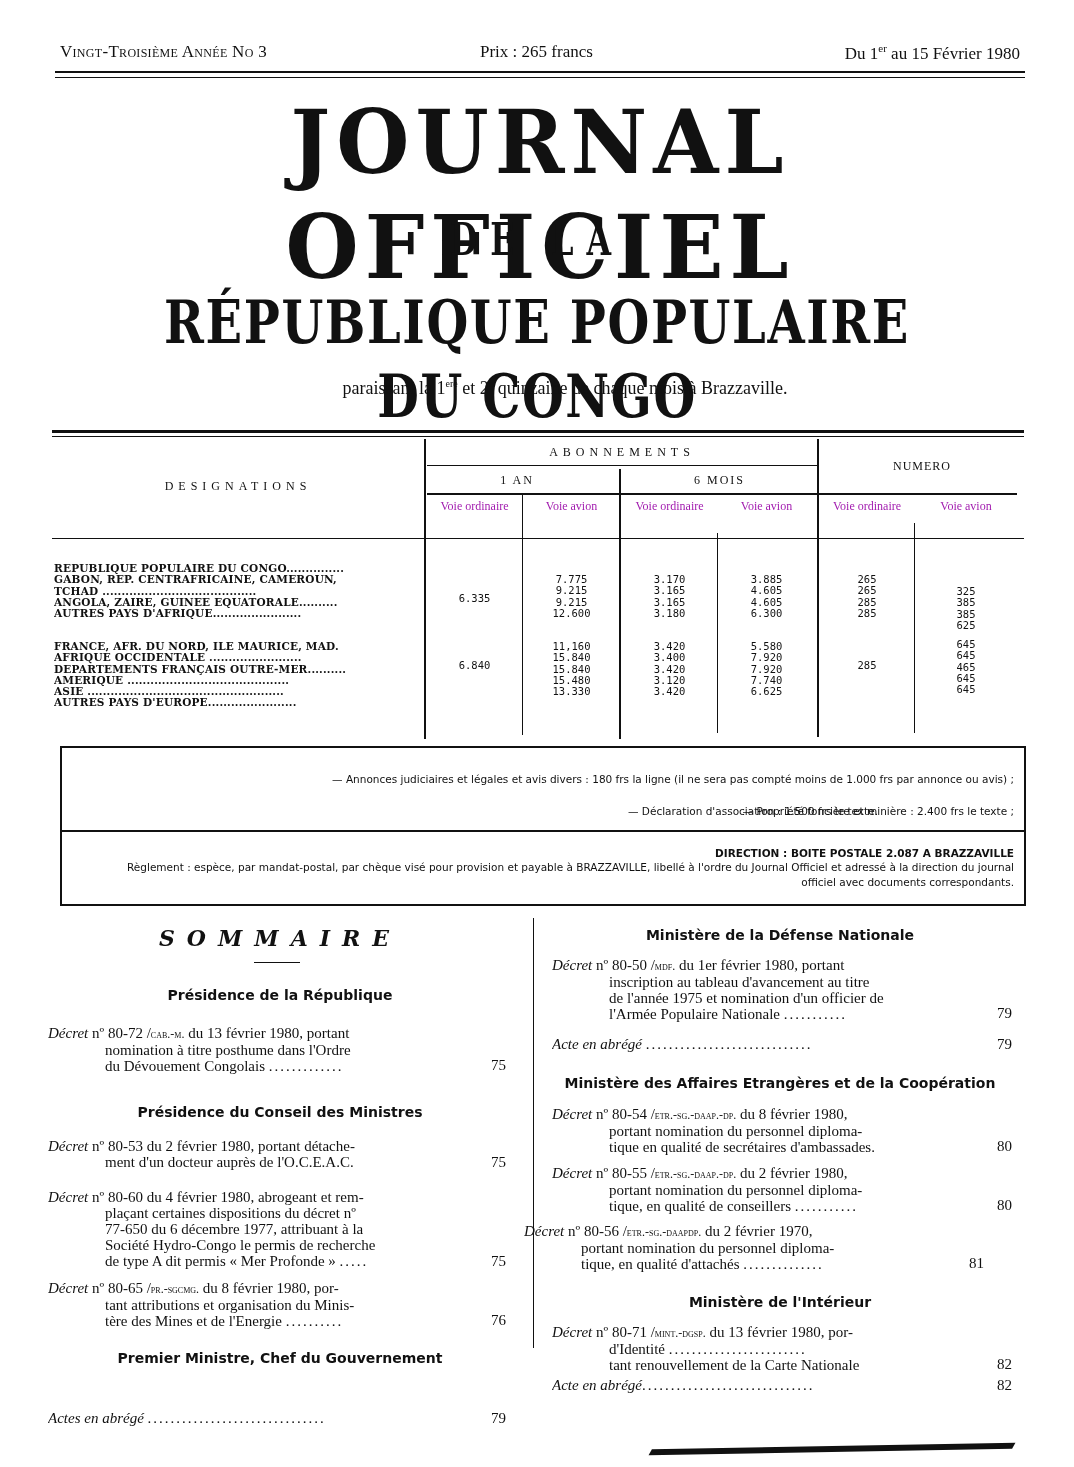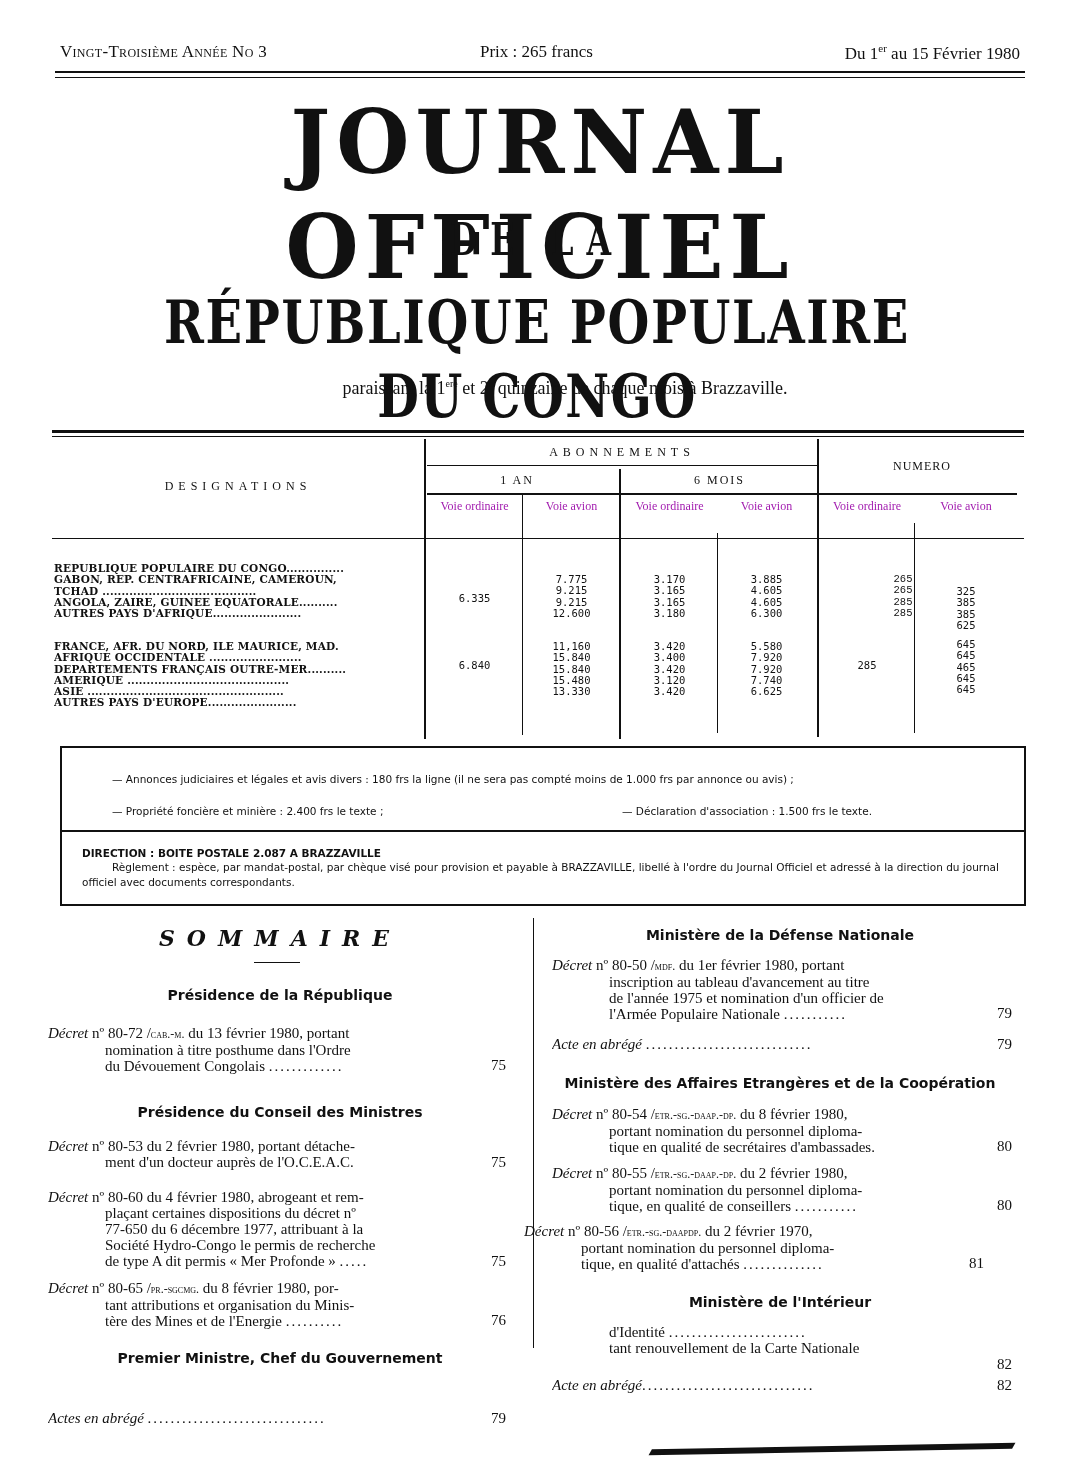--- a/index.html
+++ b/index.html
@@ -27,21 +27,21 @@
   .tariff .vline { position: absolute; top: 6px; border-left: 2px solid #111; }
   .tariff .hline { position: absolute; border-top: 1.5px solid #111; }
   .tariff .hdr { position: absolute; font-size: 12px; letter-spacing: 5px; text-align: center; }
   .tariff .sub { position: absolute; font-size: 12px; text-align: center; line-height: 15px; color: #a21caf; }
   .tariff .des { position: absolute; left: 2px; width: 368px; font-family: "DejaVu Serif", serif; font-weight: bold; font-size: 10.5px; line-height: 11.3px; letter-spacing: 0.2px; white-space: nowrap; overflow: hidden; }
   .tariff .des div { overflow: hidden; }
   .tariff .num { position: absolute; font-family: "DejaVu Sans Mono", monospace; font-size: 10.5px; line-height: 11.3px; text-align: center; }
 
   
   .annonce { top: 746px; left: 60px; width: 962px; height: 156px; border: 2px solid #111; font-family: "DejaVu Sans", sans-serif; font-size: 10.5px; }
-  .annonce .p { position: absolute; left: 20px; right: 10px; line-height: 15px; }
+  .annonce .p { position: absolute; left: 26px; right: 10px; line-height: 15px; text-align: right; }
   .annonce .sep { position: absolute; left: 0; right: 0; top: 82px; border-top: 2px solid #111; }
   .annonce .bold { font-weight: bold; }
 
   
   .sommaire-title { top: 925px; left: 40px; width: 480px; text-align: center; font-family: "DejaVu Serif", serif; font-style: italic; font-weight: bold; font-size: 22px; letter-spacing: 12px; }
   .sommaire-rule { top: 962px; left: 254px; width: 46px; border-top: 1px solid #111; }
   .col-divider { top: 918px; left: 533px; height: 430px; border-left: 1.5px solid #111; }
   .sec-head { position: absolute; font-family: "DejaVu Sans", sans-serif; font-weight: bold; font-size: 14px; text-align: center; }
   .entry { position: absolute; font-family: "Liberation Serif", serif; font-size: 15px; line-height: 16px; }
   .entry .lead { font-style: italic; }
@@ -117,21 +117,21 @@
       <div>3.165</div>
       <div>3.165</div>
       <div>3.180</div>
   </div>
   <div class="num" style="left:667px;top:141px;width:95px;">
     <div>3.885</div>
       <div>4.605</div>
       <div>4.605</div>
       <div>6.300</div>
   </div>
-  <div class="num" style="left:804px;top:141px;width:94px;font-family:Liberation Mono, monospace;">
+  <div class="num" style="left:768px;top:141px;width:94px;">
     <div>265</div>
       <div>265</div>
       <div>285</div>
       <div>285</div>
   </div>
   <div class="num" style="left:864px;top:141px;width:100px;margin-top:12px;">
     <div>325</div>
       <div>385</div>
       <div>385</div>
       <div>625</div>
@@ -257,20 +257,21 @@
 </div>
 <div class="entry" style="top:1223px;left:524px;width:460px;">
   <div class="line"><span class="lead">Décret</span><span> nº 80-56 /</span><span class="sc">etr.-sg.-daapdp.</span><span> du 2 février 1970,</span></div>
   <div class="line indent">portant nomination du personnel diploma-</div>
   <div class="line indent"><span>tique, en qualité d'attachés</span> <span class="dots">..............</span></div>
   <span class="pg" style="top:32px;">81</span>
 </div>
 
 <div class="sec-head" style="top:1294px;left:540px;width:480px;">Ministère de l'Intérieur</div>
 <div class="entry" style="top:1324px;left:552px;width:460px;">
+  <div class="line"><span class="lead">Décret</span><span> nº 80-71 /</span><span class="sc">mint.-dgsp.</span><span> du 13 février 1980, por-</span></div>
   <div class="line indent"><span>d'Identité</span> <span class="dots">........................</span></div>
   <div class="line indent">tant renouvellement de la Carte Nationale</div>
   <span class="pg" style="top:32px;">82</span>
 </div>
 <div class="entry" style="top:1377px;left:552px;width:460px;">
   <div class="line"><span class="lead">Acte en abrégé</span><span class="dots">..............................</span></div>
   <span class="pg" style="top:0;">82</span>
 </div>
 
 <div class="abs bottom-streak"></div>

